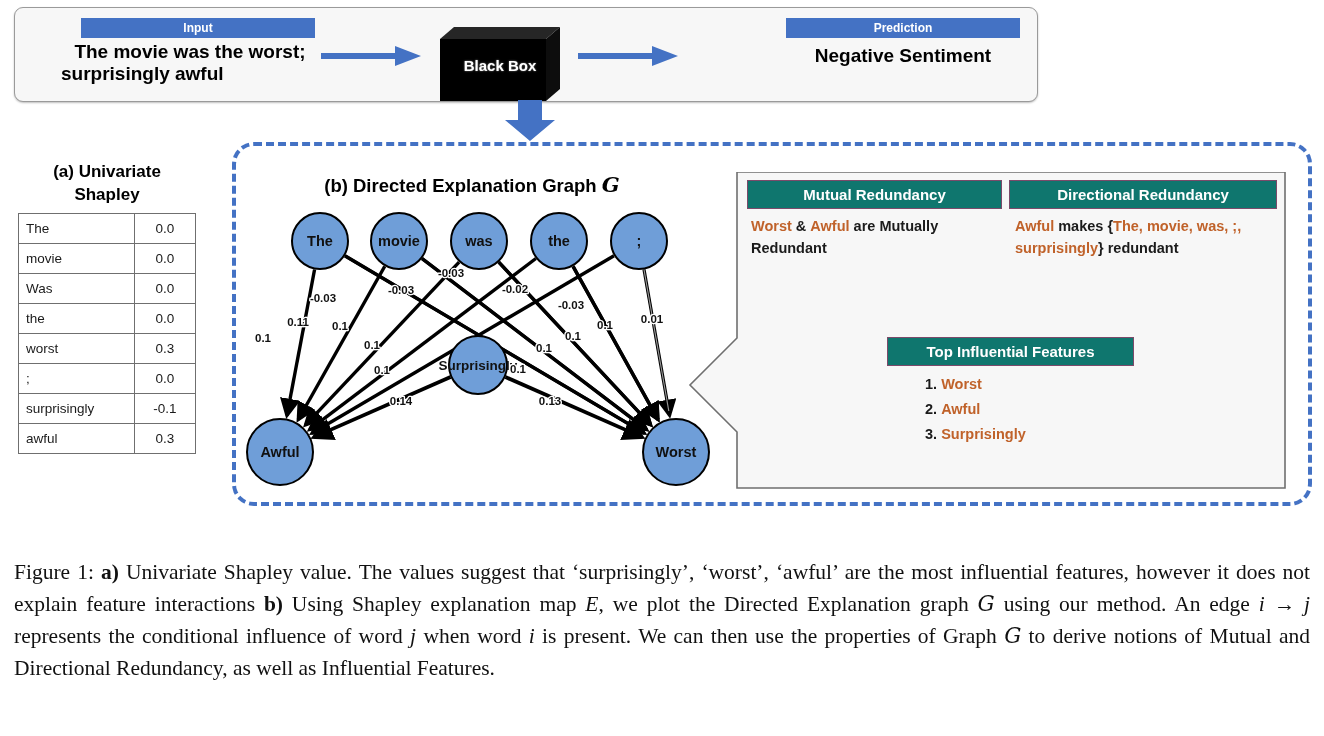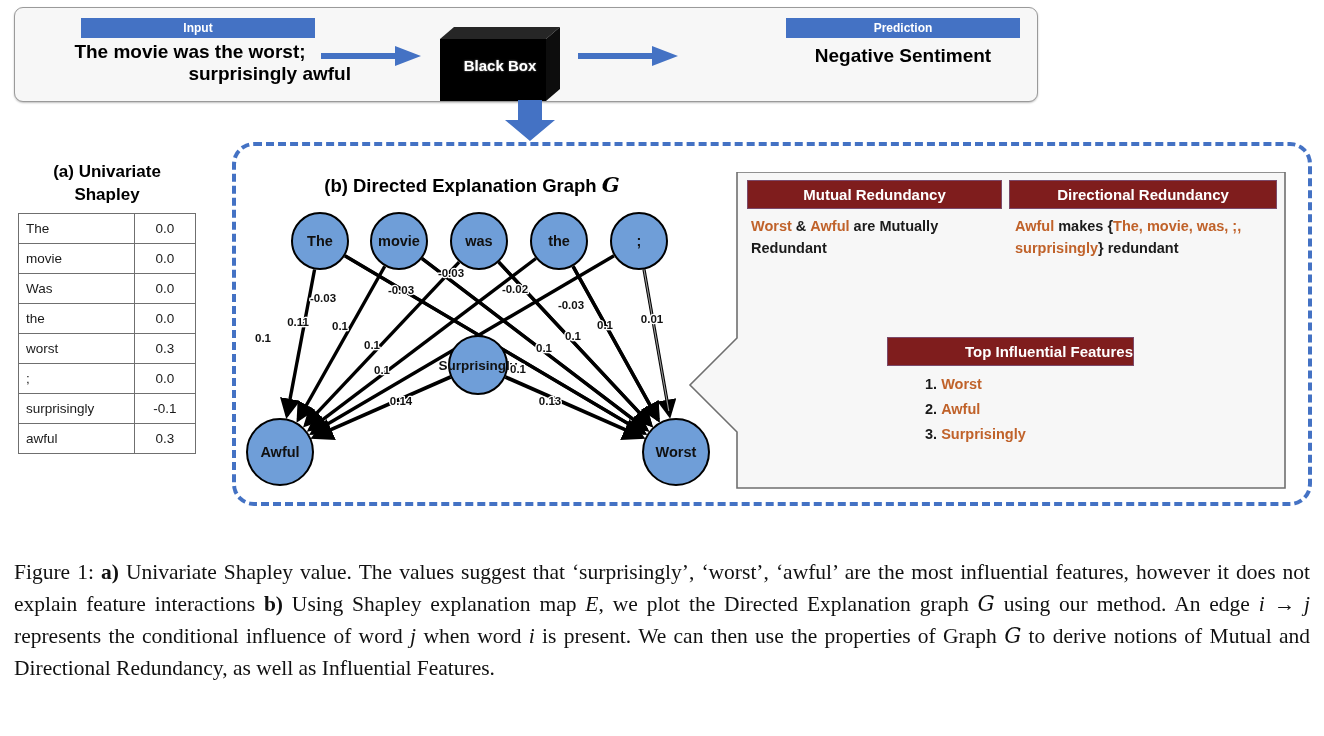--- a/index.html
+++ b/index.html
@@ -66,21 +66,21 @@
   .edge-label{
     font-family:"Liberation Sans",sans-serif;font-weight:bold;
     font-size:11.5px;fill:#111;text-anchor:middle;dominant-baseline:central;
     paint-order:stroke;stroke:#ffffff;stroke-width:2.6px;stroke-linejoin:round;
   }
 
   
   .callout{position:absolute;left:688px;top:172px;}
   .co-content{position:absolute;left:737px;top:172px;width:548px;height:316px;}
   .co-hdr{
-    position:absolute;background:#7f1d1d;border:1.2px solid #7b4a6a;
+    position:absolute;background:#0f766e;border:1.2px solid #7b4a6a;
     color:#ffffff;font-weight:bold;font-size:15px;text-align:center;
     line-height:27px;height:27px;
   }
   .co-body{
     position:absolute;font-size:14.5px;line-height:22px;color:#1b1b1b;
     font-weight:600;
   }
   .or{color:#c0622a;font-weight:bold;}
   .co-list{position:absolute;font-size:14.5px;line-height:25px;color:#1b1b1b;font-weight:600;}
 
@@ -95,21 +95,21 @@
   .cal-s{font-family:"DejaVu Serif",serif;font-style:italic;}
 </style>
 </head>
 <body>
 
 <div id="root">
 
   <div class="pipeline">
     <div class="hdr-blue" style="left:66px;top:10px;width:234px;">Input</div>
     <div class="blk-text" style="left:30px;top:34px;width:290px;">The movie was the worst;</div>
-    <div class="blk-text" style="left:30px;top:56px;width:290px;text-align:right;padding-left:16px;">surprisingly awful</div>
+    <div class="blk-text" style="left:30px;top:56px;width:290px;text-align:left;padding-left:16px;">surprisingly awful</div>
 
     <svg class="arrow-r" style="left:306px;top:36px;" width="102" height="24">
       <path d="M0,9 L74,9 L74,2 L100,12 L74,22 L74,15 L0,15 Z" fill="#4472c4"></path>
     </svg>
 
     <div class="blackbox">
       <svg width="120" height="74">
         <polygon points="0,12 14,0 120,0 106,12" fill="#262626"></polygon>
         <rect x="0" y="12" width="106" height="62" fill="#000000"></rect>
         <polygon points="106,12 120,0 120,62 106,74" fill="#0d0d0d"></polygon>
@@ -252,21 +252,21 @@
     <div class="co-hdr" style="left:10px;top:8px;width:253px;">Mutual Redundancy</div>
     <div class="co-body" style="left:14px;top:43px;width:245px;">
       <span class="or">Worst</span><span> &amp; </span><span class="or">Awful</span><span> are Mutually Redundant</span>
     </div>
 
     <div class="co-hdr" style="left:272px;top:8px;width:266px;">Directional Redundancy</div>
     <div class="co-body" style="left:278px;top:43px;width:258px;">
       <span class="or">Awful</span> makes {<span class="or">The, movie, was, ;, surprisingly</span>} redundant
     </div>
 
-    <div class="co-hdr" style="left:150px;top:165px;width:245px;text-align:right;">Top Influential Features</div>
+    <div class="co-hdr" style="left:150px;top:165px;width:245px;">Top Influential Features</div>
     <div class="co-list" style="left:188px;top:200px;width:300px;" id="top-feat-list">
         <div><span>1. </span><span class="or">Worst</span></div>
         <div><span>2. </span><span class="or">Awful</span></div>
         <div><span>3. </span><span class="or">Surprisingly</span></div>
       </div>
   </div>
 
   <div class="caption">
     <span>Figure 1:</span>
     <b>a)</b><span> Univariate Shapley value. The values suggest that ‘surprisingly’, ‘worst’, ‘awful’ are the most influential features, however it does not explain feature interactions </span><b>b)</b><span> Using Shapley explanation map </span><i>E</i><span>, we plot the Directed Explanation graph </span><span class="cal-s">G</span><span> using our method. An edge </span><i>i</i><span> → </span><i>j</i><span> represents the conditional influence of word </span><i>j</i><span> when word </span><i>i</i><span> is present. We can then use the properties of Graph </span><span class="cal-s">G</span><span> to derive notions of Mutual and Directional Redundancy, as well as Influential Features.</span>

